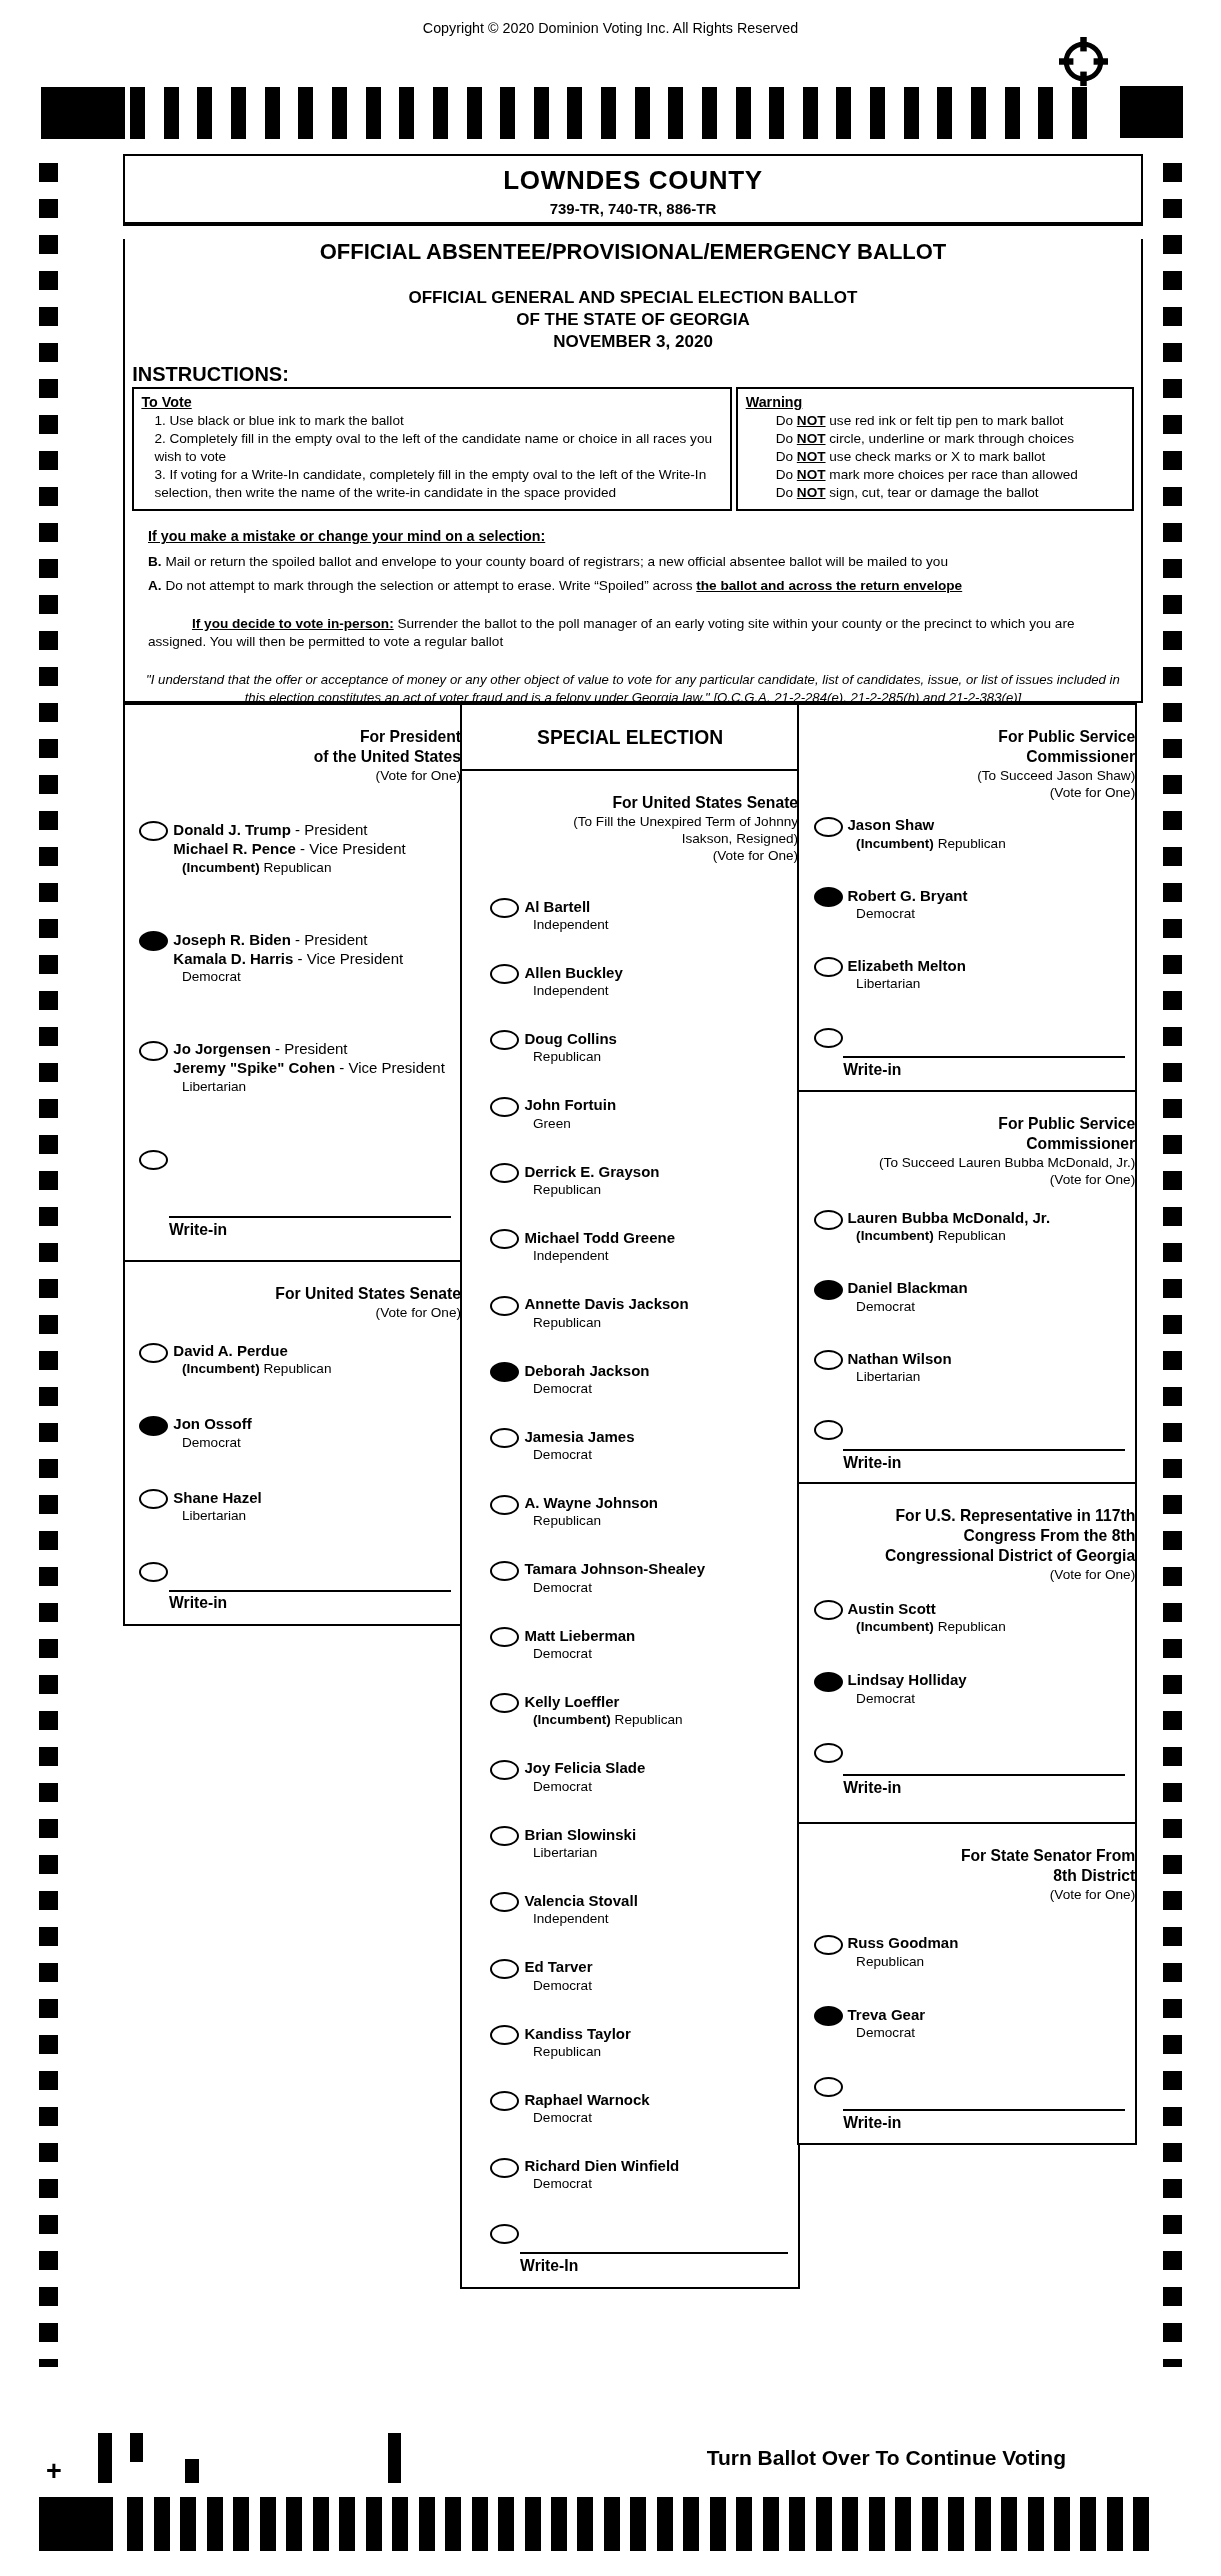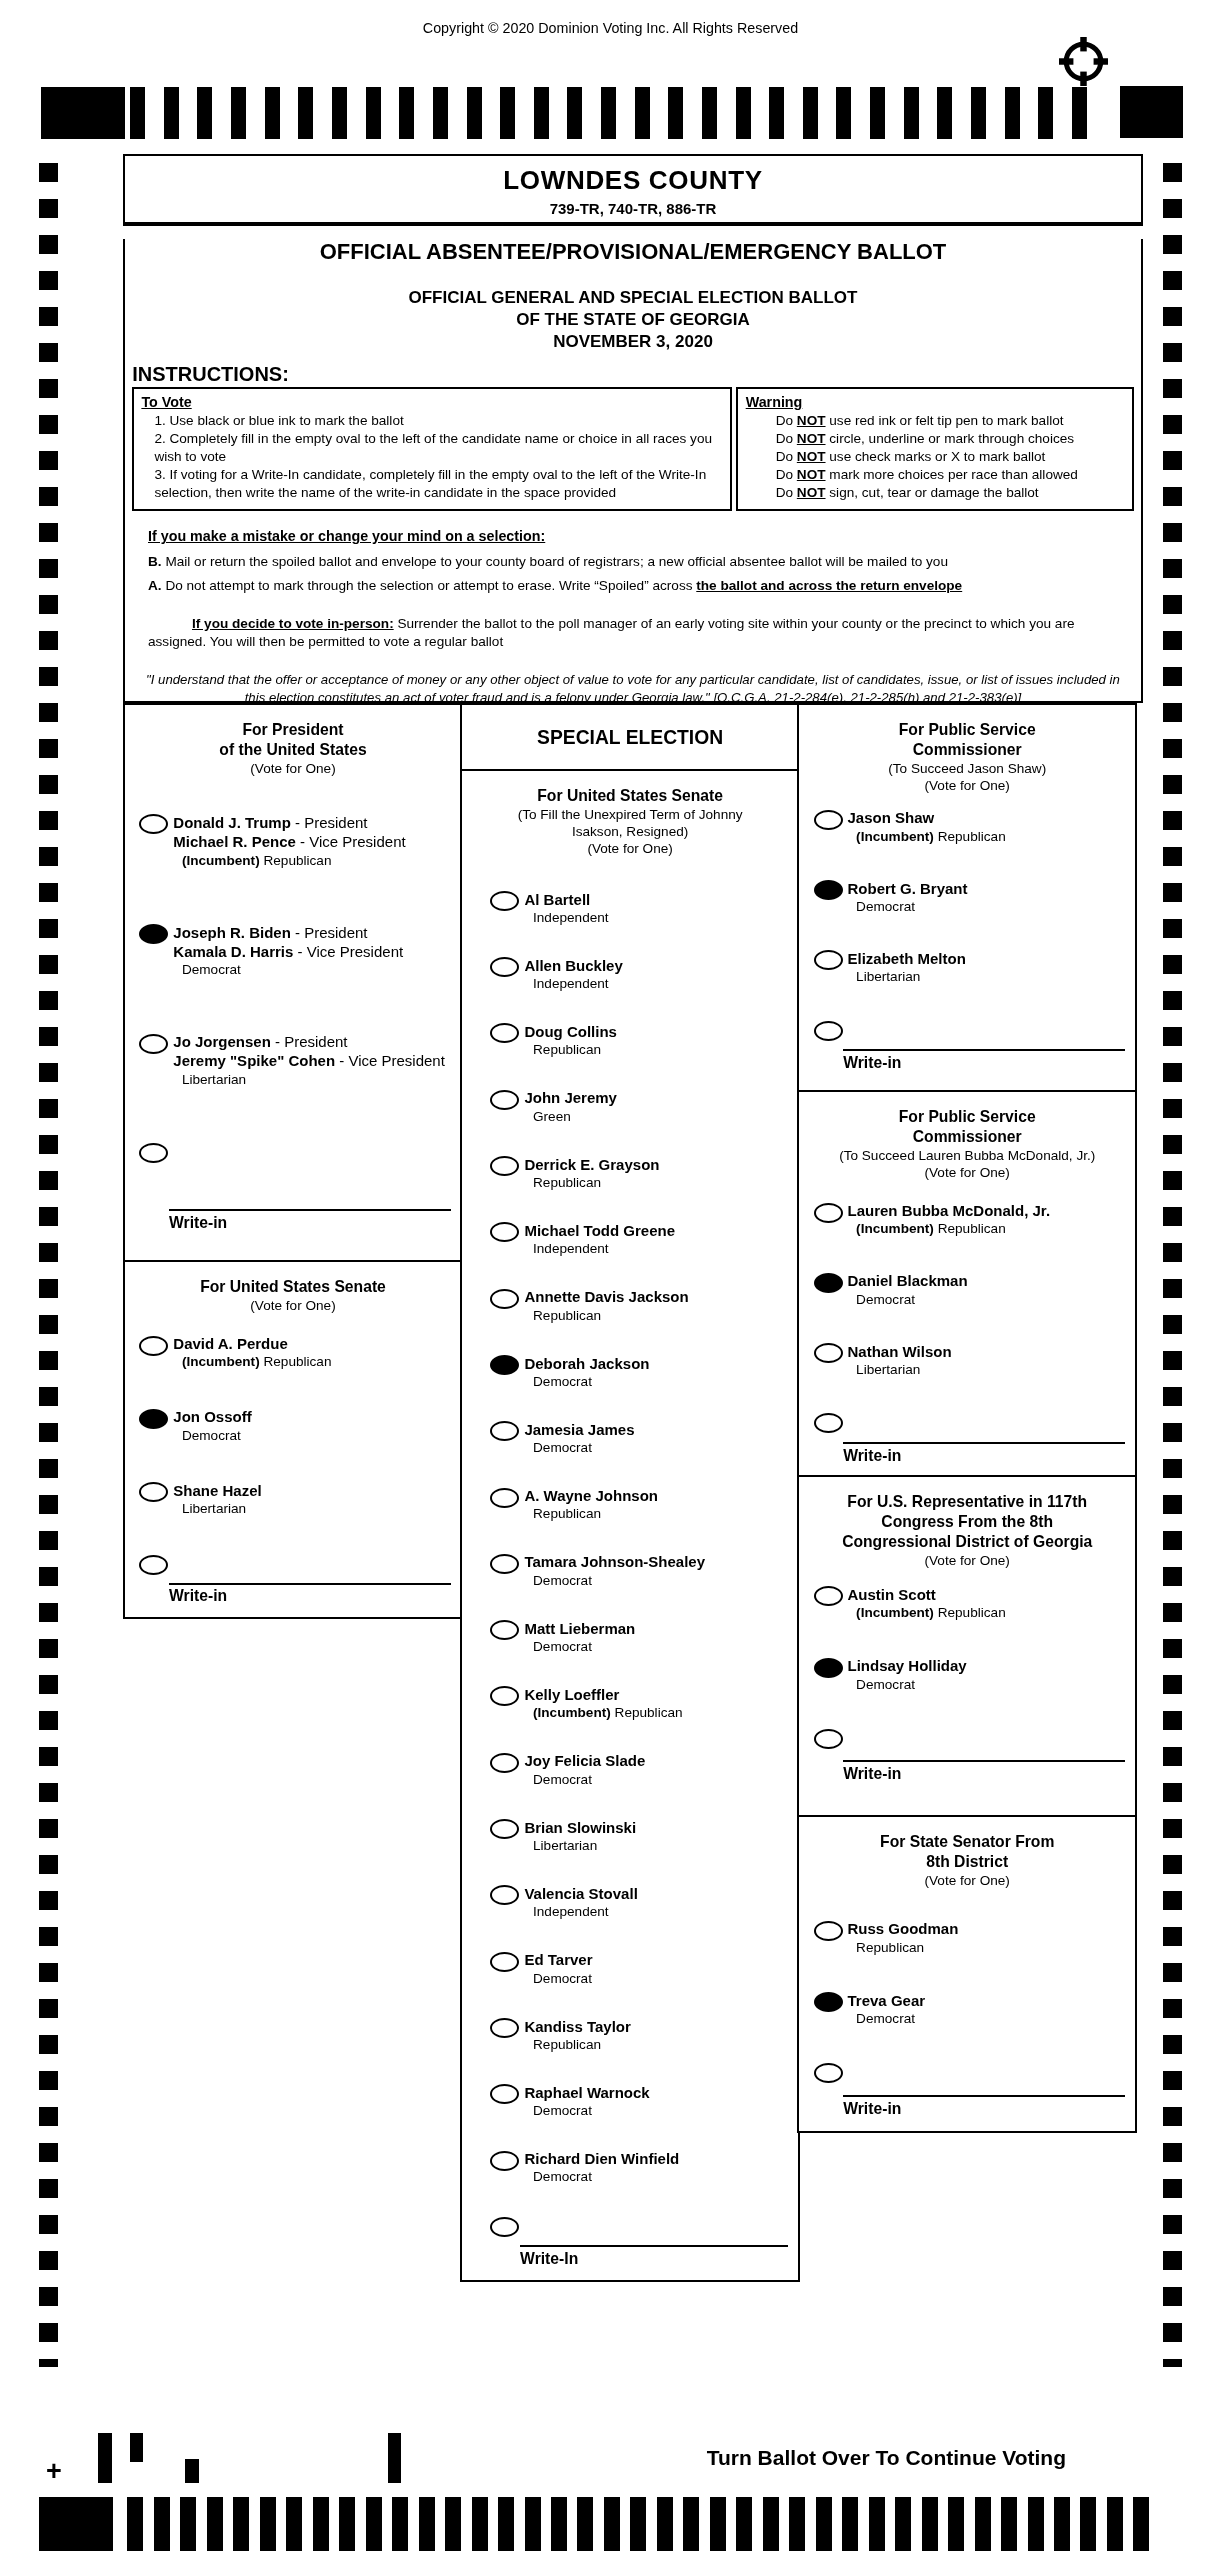--- a/index.html
+++ b/index.html
@@ -40,21 +40,21 @@
   .inperson{font-size:13.6px;line-height:18px;margin:20px 10px 0 23px;}
   .h-inline{font-weight:bold;text-decoration:underline;padding-left:44px;}
   .felony{font-style:italic;text-align:center;font-size:13.2px;line-height:18px;margin:20px 18.6px 0;}
   
   .races{display:flex;align-items:flex-start;}
   .rcol{width:340px;}
   .rcol + .rcol{margin-left:-2.9px;}
   .race{border:2.9px solid #000;box-sizing:border-box;position:relative;background:#fff;}
   .race + .race{margin-top:-2.9px;}
   .banner{font-size:19.3px;font-weight:bold;text-align:center;padding:21.5px 0 20px;border-bottom:2.1px solid #000;}
-  .rh{text-align:center;padding-top:15px;}
+  .rh{text-align:right;padding-top:22px;}
   .rtitle{font-size:15.7px;font-weight:bold;line-height:20px;}
   .rsub{font-size:13.6px;line-height:17px;}
   .rvote{font-size:13.6px;line-height:17px;}
   .cand{display:flex;align-items:flex-start;padding-left:14.3px;}
   .oval{flex:0 0 auto;box-sizing:border-box;width:29px;height:20px;border:2.1px solid #000;
         border-radius:50%;margin-top:1.4px;background:#fff;}
   .oval.filled{background:#000;}
   .ctext{margin-left:5px;}
   .cline{font-size:15px;font-weight:bold;line-height:19.3px;}
   .cline .sfx{font-weight:normal;}
@@ -287,21 +287,21 @@
               <div class="cand">
                 <span class="oval"></span>
                 <div class="ctext">
                   <div class="cline"><b>Doug Collins</b></div>
                   <div class="party">Republican</div>
                 </div>
               </div>
               <div class="cand">
                 <span class="oval"></span>
                 <div class="ctext">
-                  <div class="cline"><b>John Jeremy</b></div>
+                  <div class="cline"><b>John Fortuin</b></div>
                   <div class="party">Green</div>
                 </div>
               </div>
               <div class="cand">
                 <span class="oval"></span>
                 <div class="ctext">
                   <div class="cline"><b>Derrick E. Grayson</b></div>
                   <div class="party">Republican</div>
                 </div>
               </div>

